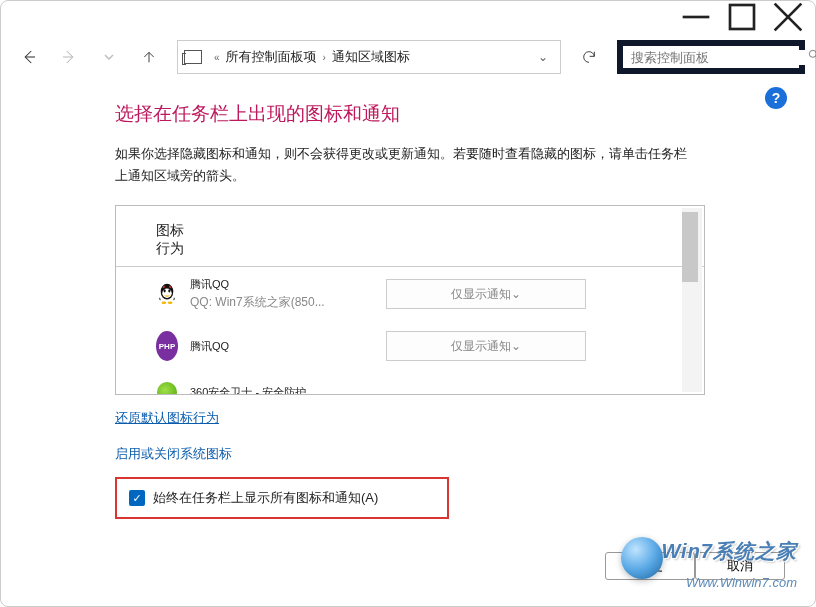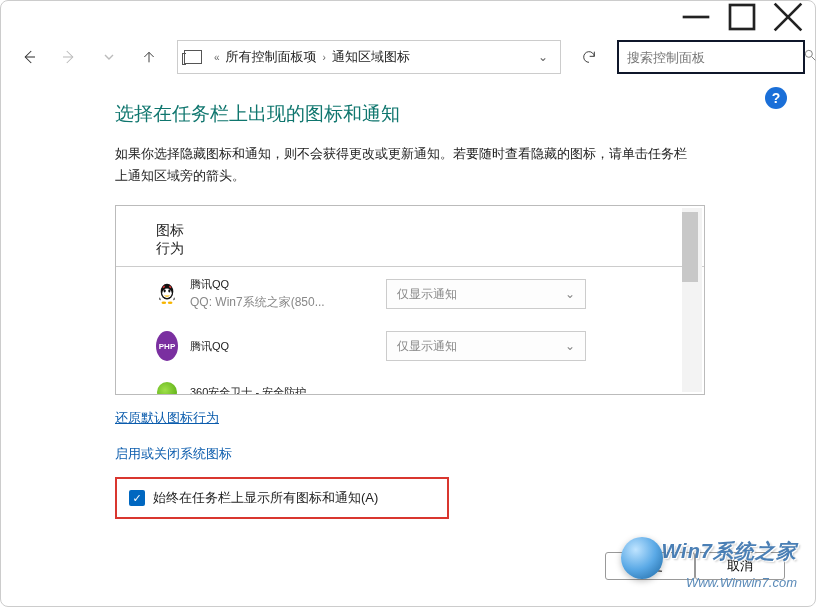--- a/index.html
+++ b/index.html
@@ -18,44 +18,44 @@
 .addressbar { flex: 1; height: 34px; border: 1px solid #ccc; display: flex; align-items: center; padding: 0 6px; margin: 0 6px; }
 .addr-icon { width: 18px; height: 14px; border: 1px solid #555; margin-right: 6px; position: relative; }
 .addr-icon::after { content: ""; position: absolute; left: -3px; top: 2px; width: 3px; height: 10px; border: 1px solid #555; border-right: none; }
 .addr-text { font-size: 13px; color: #222; }
 .chev { color: #666; margin: 0 6px; font-size: 10px; }
 .addr-spacer { flex: 1; }
 .addr-down { color: #666; font-size: 12px; padding: 0 6px; }
 
 .refresh-btn { width: 36px; height: 34px; display: flex; align-items: center; justify-content: center; color: #333; margin-right: 6px; }
 
-.searchbox { width: 188px; height: 34px; border: 2px solid #0f172a; display: flex; align-items: center; padding: 0 8px; }
+.searchbox { width: 188px; height: 34px; border: 6px solid #0f172a; display: flex; align-items: center; padding: 0 8px; }
 .searchbox input { border: none; outline: none; flex: 1; font-size: 13px; color: #888; }
 .searchbox .sicon { color: #777; }
 
 .content { flex: 1; padding: 20px 36px 0 114px; position: relative; overflow: hidden; }
 
 .help-icon { position: absolute; right: 28px; top: 6px; width: 22px; height: 22px; border-radius: 50%; background: #1a6fd8; color: #fff; display: flex; align-items: center; justify-content: center; font-size: 14px; font-weight: bold; }
 
-.page-title { color: #0f766e; font-size: 19px; font-weight: normal; margin-bottom: 16px; }
+.page-title { color: #be185d; font-size: 19px; font-weight: normal; margin-bottom: 16px; }
 .page-desc { font-size: 13px; color: #222; line-height: 1.7; margin-bottom: 18px; width: 580px; }
 
 .list-frame { border: 1px solid #bbb; width: 590px; height: 190px; position: relative; overflow: hidden; }
 .list-head { display: flex; padding: 16px 40px 8px 40px; border-bottom: 1px solid #ccc; font-size: 14px; color: #222; flex-direction: column; }
 .list-head .c1 { width: 230px; }
 .list-head .c2 { flex: 1; }
 .list-row { display: flex; align-items: center; padding: 10px 40px; }
 .app-icon { width: 22px; height: 22px; margin-right: 12px; display: flex; align-items: center; justify-content: center; }
 .qq-icon svg { width: 20px; height: 22px; }
 .php-icon { width: 22px; height: 30px; border-radius: 50%; background: #7a2fa0; color: #fff; font-size: 8px; font-weight: bold; display: flex; align-items: center; justify-content: center; }
 .safe-icon { width: 20px; height: 20px; border-radius: 50%; background: radial-gradient(circle at 40% 40%, #9fe04a, #4fa50a); }
 .app-text { width: 196px; }
 .app-name { font-size: 11px; color: #222; }
 .app-sub { font-size: 12px; color: #888; margin-top: 2px; }
-.behavior-select { width: 200px; height: 30px; border: 1px solid #ccc; background: #fdfdfd; display: flex; align-items: center; justify-content: space-between; padding: 0 10px; font-size: 12px; color: #888; }
+.behavior-select { width: 200px; height: 30px; border: 1px solid #ccc; background: #fdfdfd; display: flex; align-items: center; justify-content: center; padding: 0 10px; font-size: 12px; color: #888; }
 .scrollbar { position: absolute; right: 4px; top: 4px; width: 16px; height: 70px; background: #c8c8c8;}
 .scrollbar-track { position:absolute; right:2px; top:2px; bottom:2px; width:20px; background:#f3f3f3;}
 
 .link { color: #0b5cad; font-size: 13px; margin-top: 18px; display: block; }
 .link.underline { text-decoration: underline; margin-top: 14px; }
 
 .highlight-box { border: 2px solid #d9362f; width: 334px; padding: 10px 12px; margin-top: 14px; display: flex; align-items: center; gap: 8px; }
 .chk { width: 16px; height: 16px; background: #0067c0; display: flex; align-items: center; justify-content: center; color: #fff; font-size: 11px; border-radius: 2px;}
 .chk-label { font-size: 13px; color: #222; }
 

